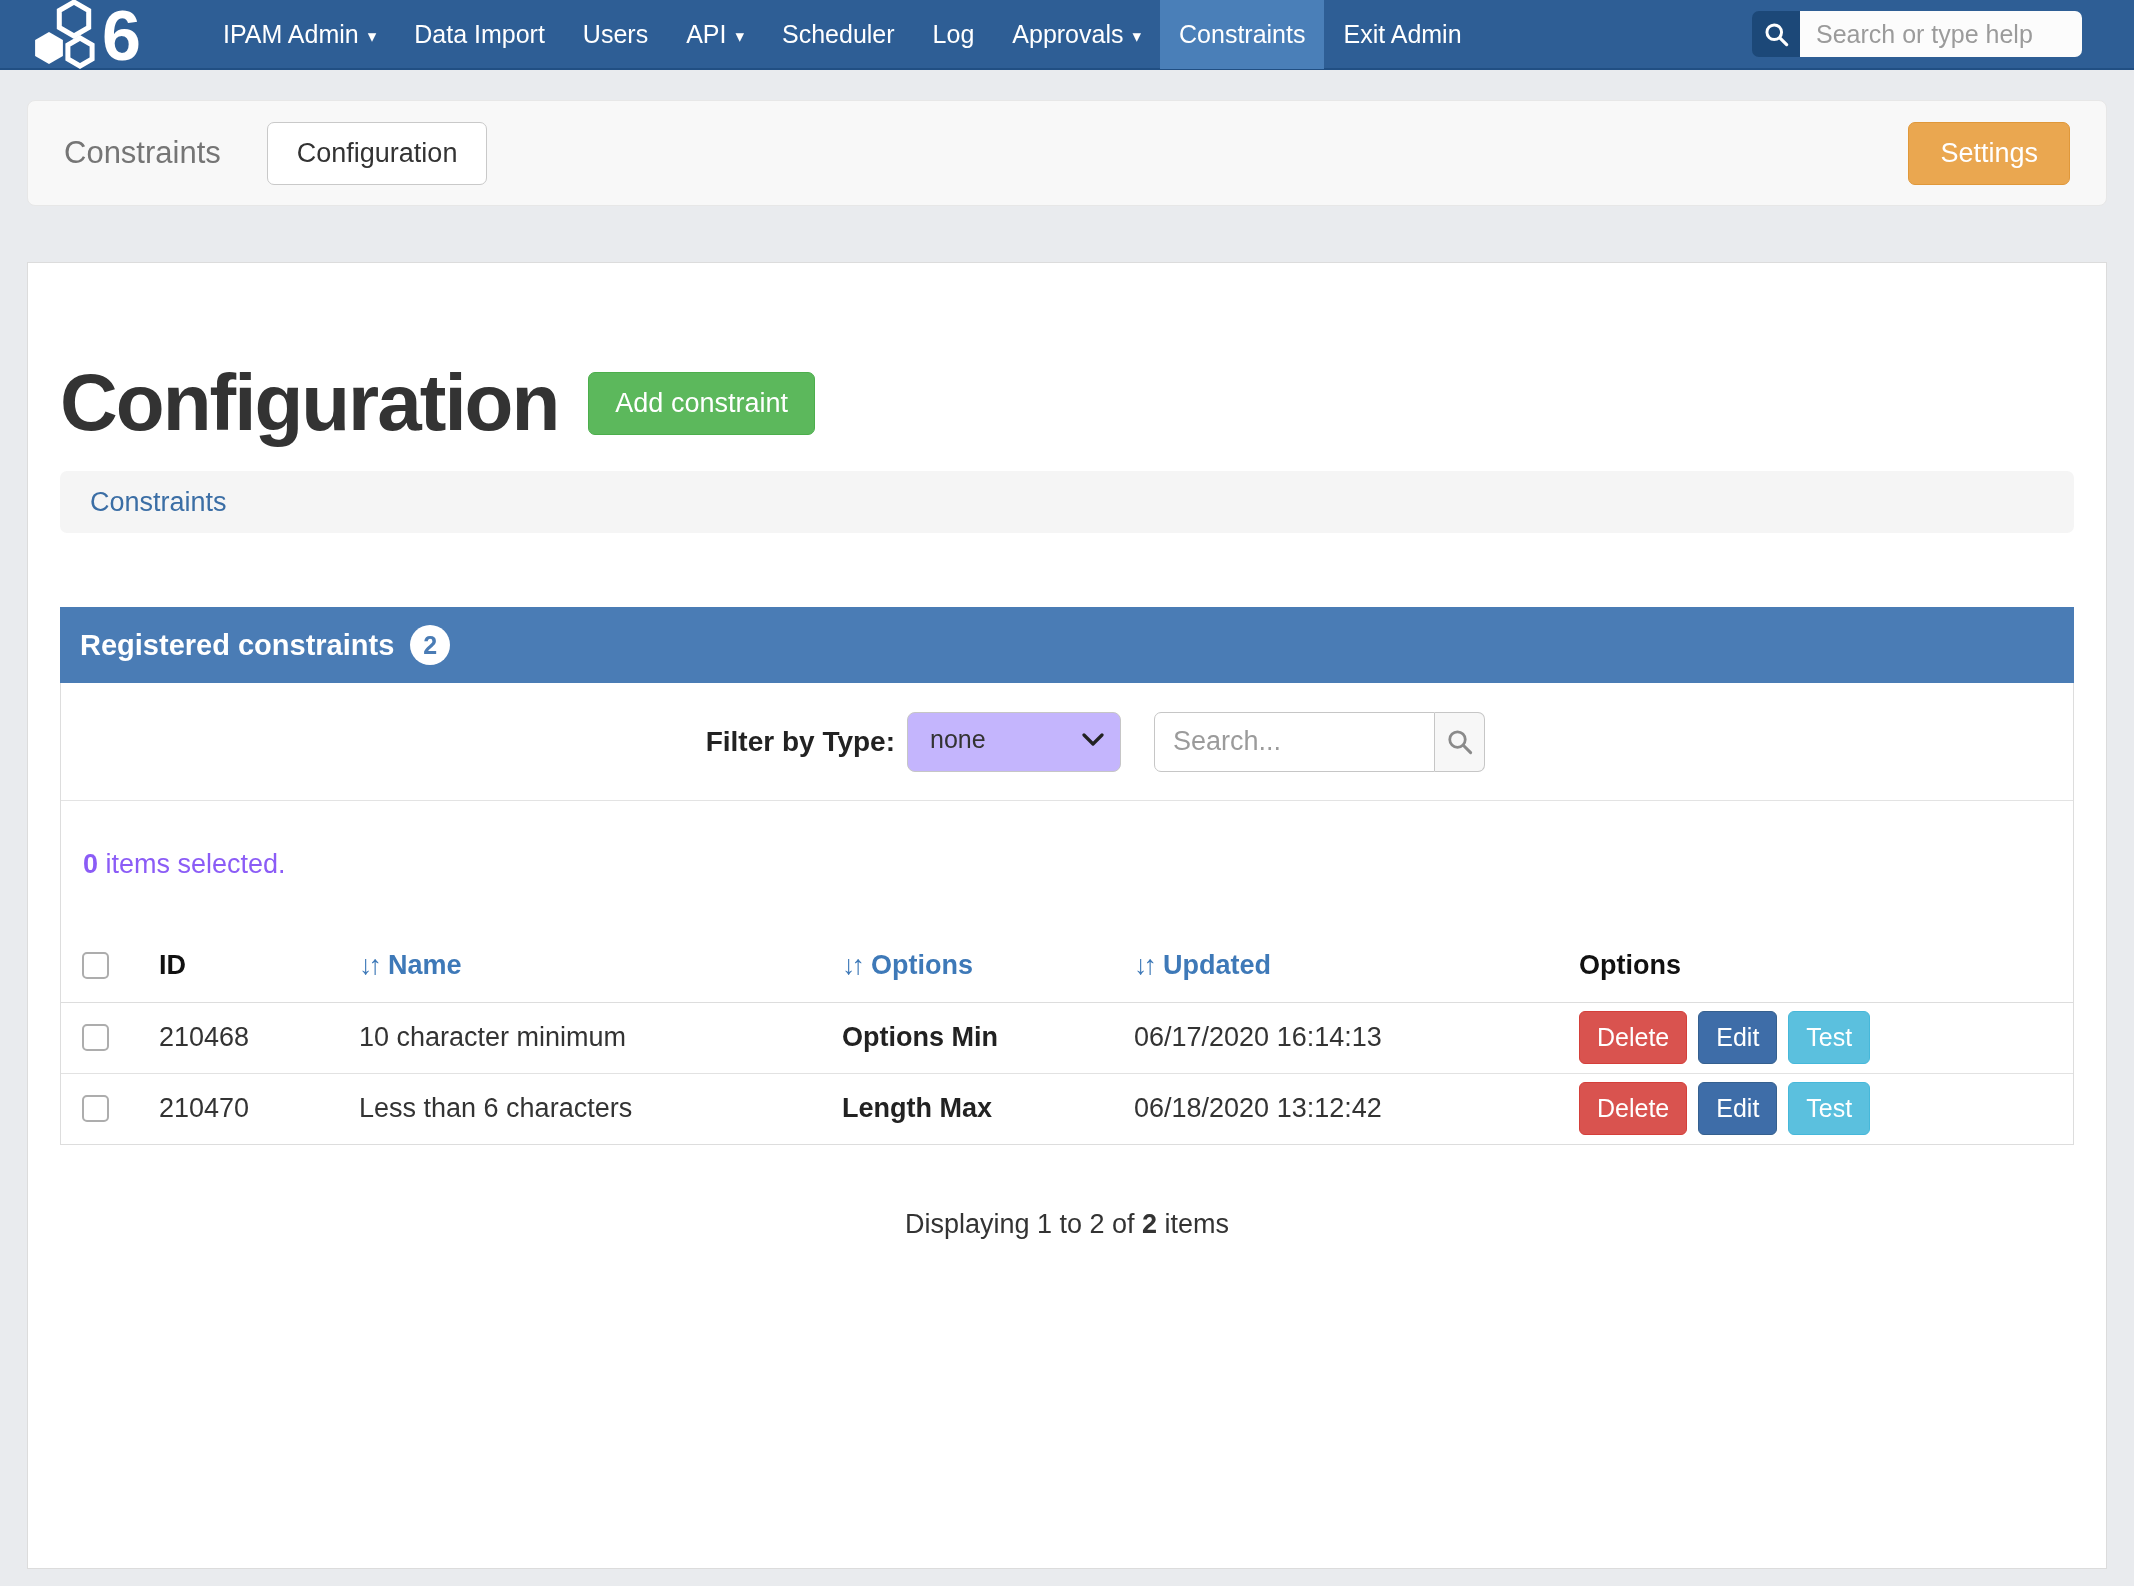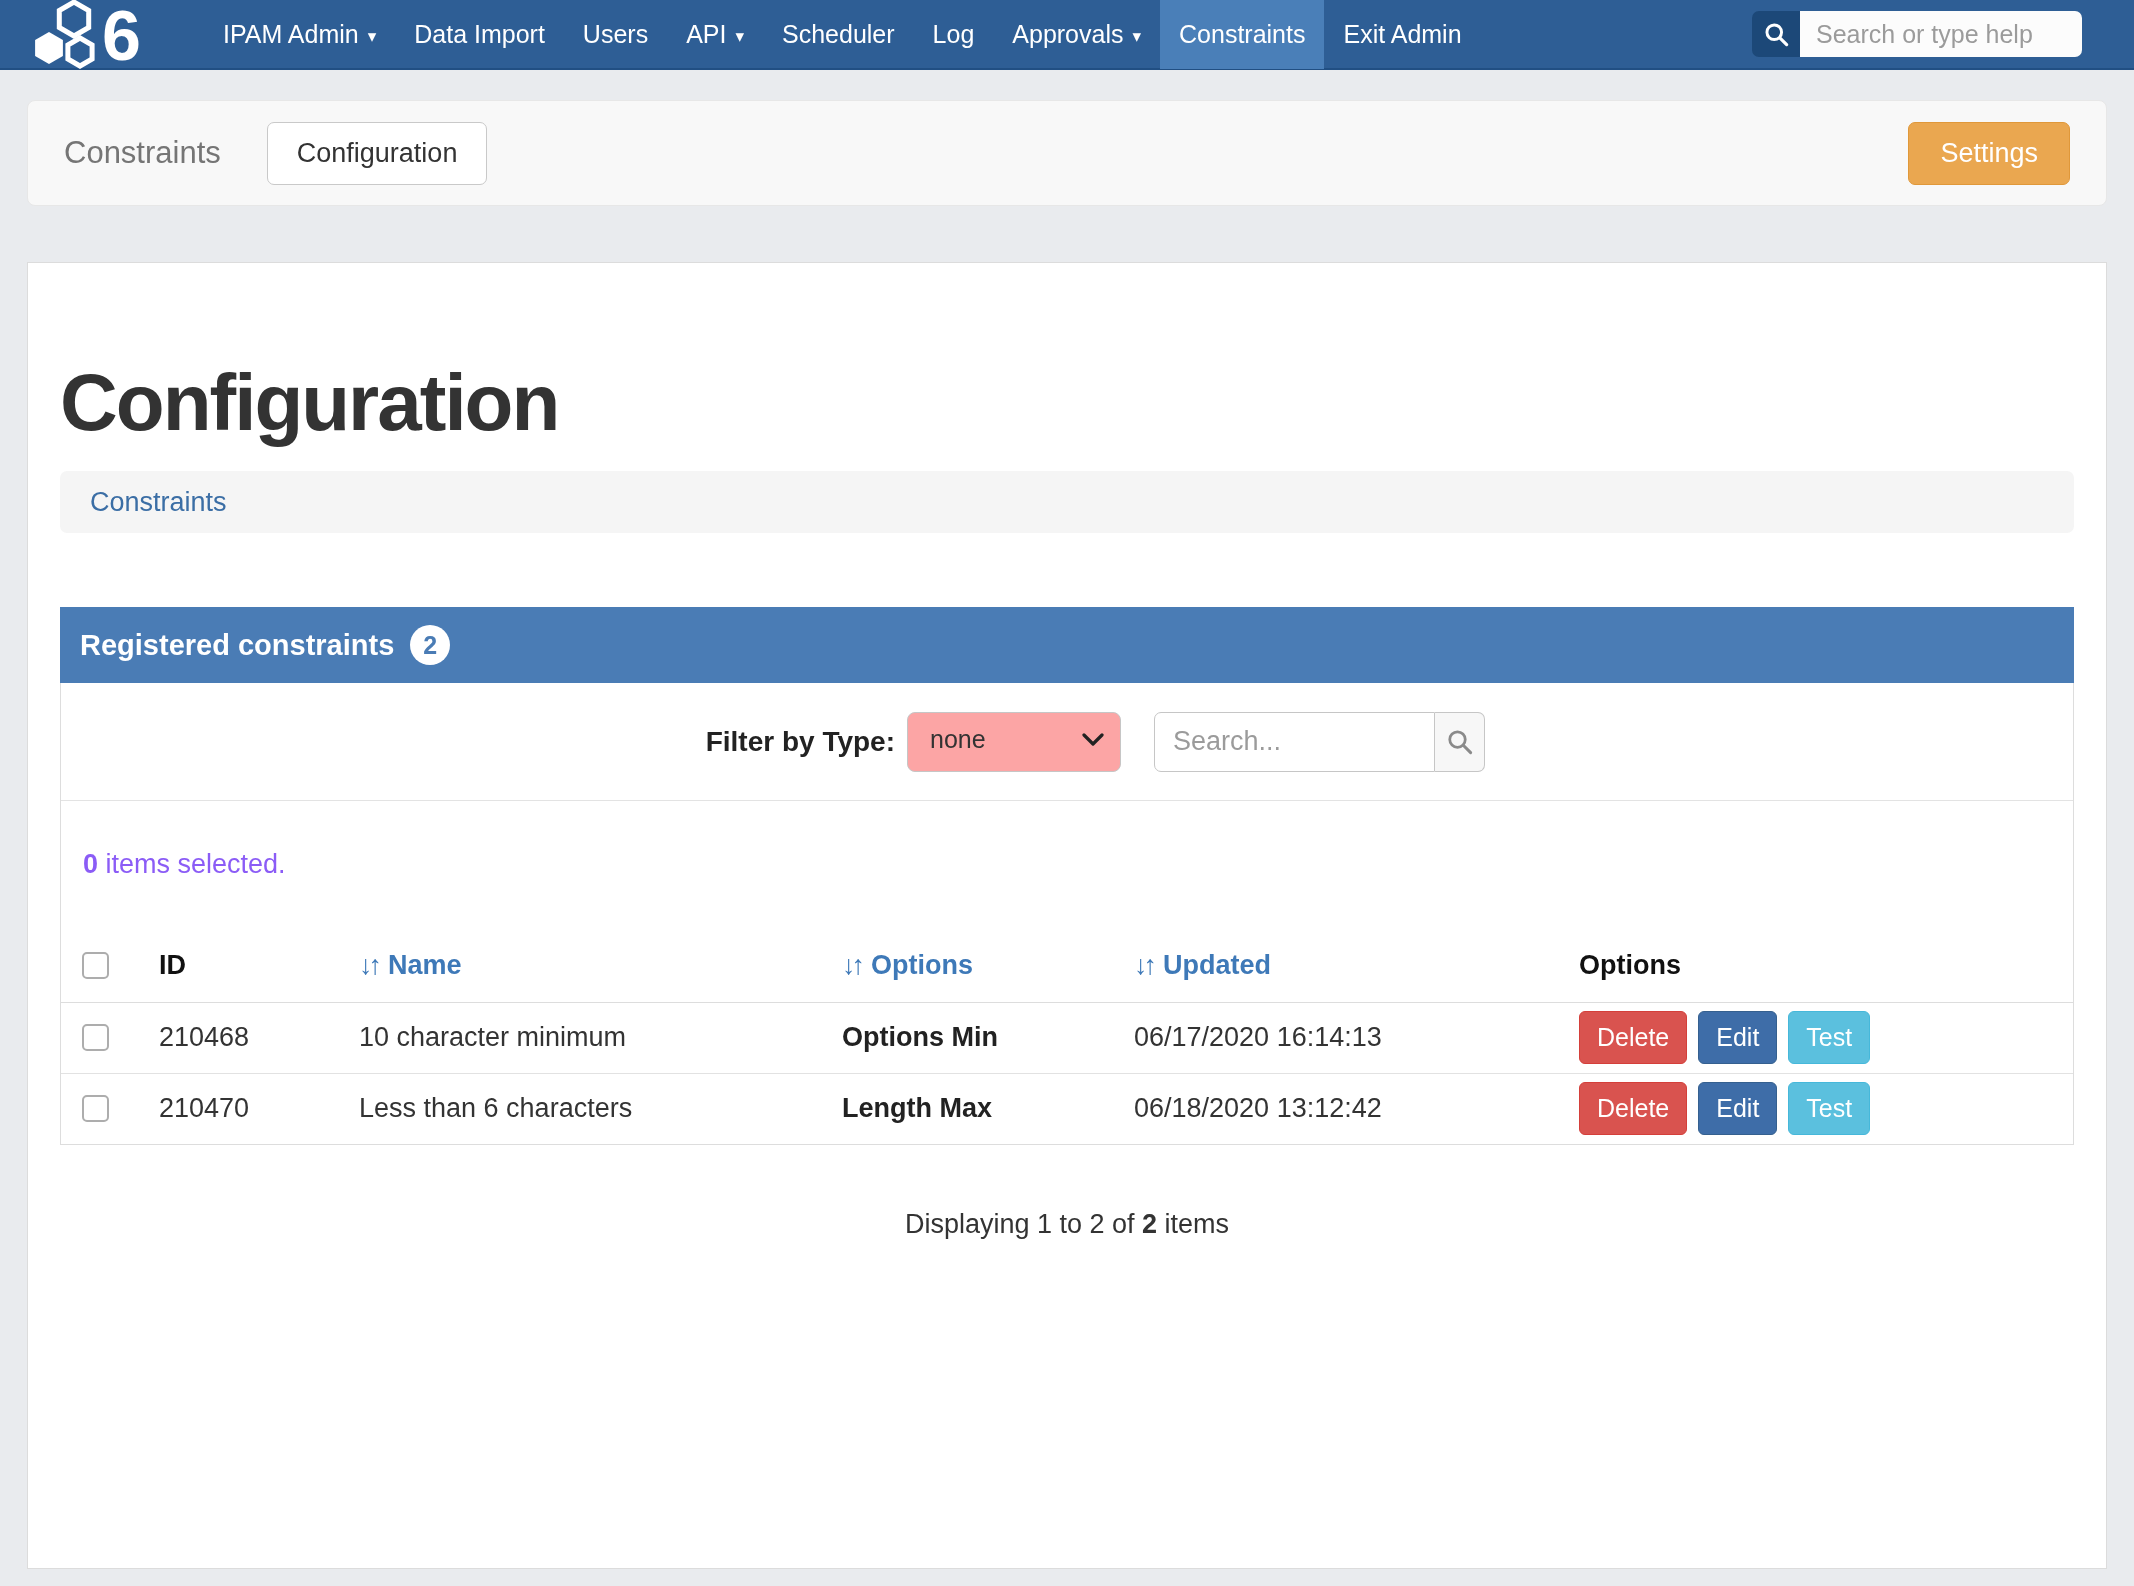--- a/index.html
+++ b/index.html
@@ -82,21 +82,21 @@
     color:#4a7cb5; font-size:25px; font-weight:700;
   }
   .panel-body { border:1px solid #ddd; border-top:none; background:#fff; }
 
   .filter-row {
     height:118px; border-bottom:1px solid #e3e3e3;
     display:flex; align-items:center; justify-content:flex-end; padding-right:588px;
   }
   .filter-label { font-size:28px; font-weight:700; color:#222; margin-right:12px; white-space:nowrap; }
   .type-select {
-    width:214px; height:60px; border:1px solid #c6c6c6; border-radius:8px; background:#fca5a5;
+    width:214px; height:60px; border:1px solid #c6c6c6; border-radius:8px; background:#c4b5fd;
     display:flex; align-items:center; justify-content:space-between;
     padding:0 16px 4px 22px; margin-right:33px; cursor:pointer;
   }
   .type-select-value { font-size:25px; color:#333; }
   .search-group { display:flex; height:60px; }
   .panel-search-input {
     width:281px; border:1px solid #c6c6c6; border-radius:7px 0 0 7px;
     padding:0 18px; font-size:27px; color:#333; outline:none;
   }
   .panel-search-input::placeholder { color:#9b9b9b; }
@@ -187,20 +187,21 @@
 <div class="header-card">
   <span class="page-title">Constraints</span>
   <button class="tab-btn">Configuration</button>
   <button class="settings-btn">Settings</button>
 </div>
 
 <div class="main-card">
 
   <div class="heading-row">
     <h1 class="page-heading">Configuration</h1>
+    <button class="add-btn">Add constraint</button>
   </div>
 
   <div class="breadcrumb-bar">
     <a class="breadcrumb-link">Constraints</a>
   </div>
 
   <div class="panel">
     <div class="panel-header">
       <span class="panel-title">Registered constraints</span>
       <span class="badge">2</span>

